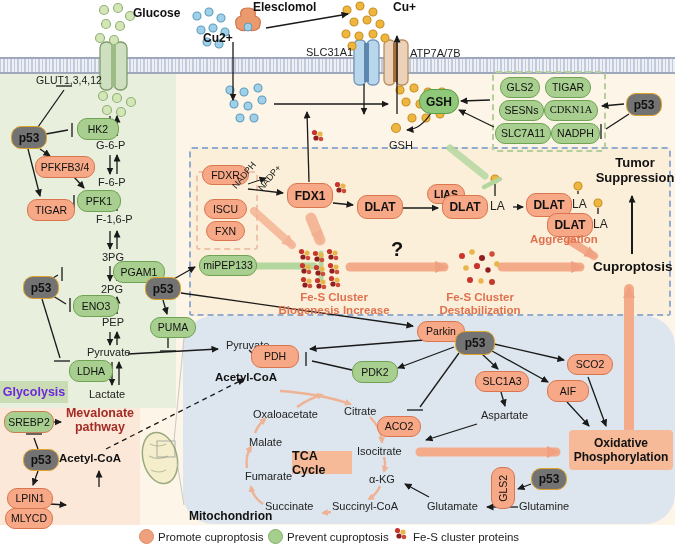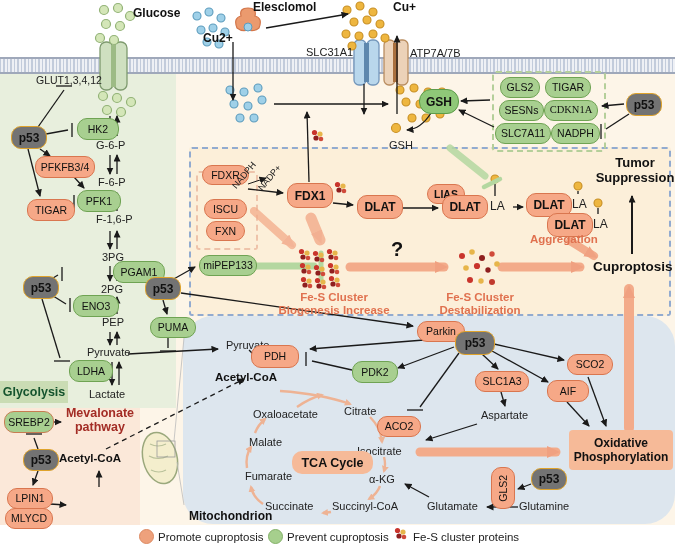--- a/index.html
+++ b/index.html
@@ -21,22 +21,22 @@
   .b{font-weight:bold;color:#111;}
   .node{position:absolute;display:flex;align-items:center;justify-content:center;border-radius:10px;font-size:10.5px;color:#111;border:1.5px solid;text-align:center;line-height:1;}
   .n-or{background:#f6a887;border-color:#d9764f;}
   .n-gr{background:#a8cf90;border-color:#6fa353;}
   .n-yl{background:#737373;border-color:#dfa32b;font-weight:bold;font-size:12px;}
   .n-bold{font-weight:bold;font-size:12px;}
   .gsh-oval{border-radius:12px;background:#8fc878;border-color:#5d9c4a;font-weight:bold;font-size:12px;}
   .srebp{background:#a8cf90;border-color:#c77d52;}
   .darkred{color:#a32c25;font-weight:bold;font-size:12.5px;text-align:center;white-space:normal;}
   .orangetxt{color:#e0714f;font-weight:bold;font-size:11.5px;text-align:center;white-space:normal;}
-  .glyco-box{position:absolute;left:0;top:381px;width:68px;height:22px;background:#cadcb4;display:flex;align-items:center;justify-content:center;font-weight:bold;font-size:12.5px;color:#14532d;}
-  .tca-box{position:absolute;left:292px;top:451px;width:81px;height:23px;background:#f6ba98;border-radius:10px;display:flex;align-items:center;justify-content:center;font-weight:bold;font-size:12.5px;color:#111;}
+  .glyco-box{position:absolute;left:0;top:381px;width:68px;height:22px;background:#cadcb4;display:flex;align-items:center;justify-content:center;font-weight:bold;font-size:12.5px;color:#6d28d9;}
+  .tca-box{position:absolute;left:292px;top:451px;width:60px;height:23px;background:#f6ba98;border-radius:0;display:flex;align-items:center;justify-content:center;font-weight:bold;font-size:12.5px;color:#111;}
   .oxphos-box{position:absolute;left:569px;top:430px;width:104px;height:40px;background:#f6ba98;border-radius:4px;display:flex;align-items:center;justify-content:center;font-weight:bold;font-size:12px;color:#111;text-align:center;white-space:normal;line-height:1.2;}
   .two{white-space:normal;text-align:center;}
   .rot{transform:rotate(-50deg);transform-origin:left top;font-size:9px;color:#222;}
   .gls2v{transform:rotate(-90deg);}
   .legend-dot{position:absolute;width:13px;height:13px;border-radius:50%;}
   .q{font-size:20px;font-weight:bold;color:#111;}
 </style>
 </head>
 <body>
 

